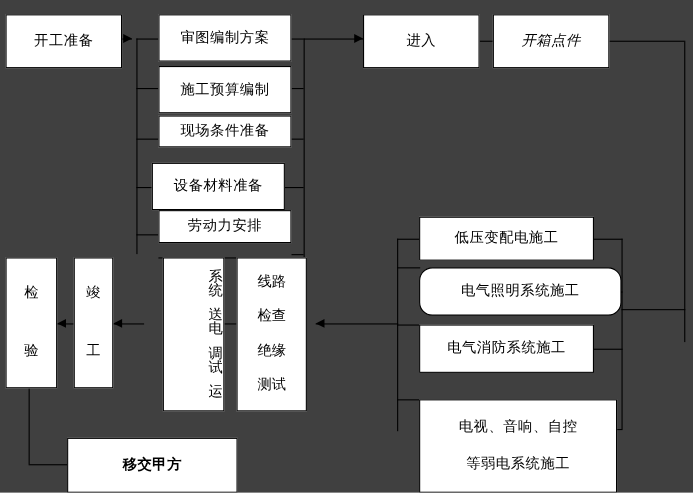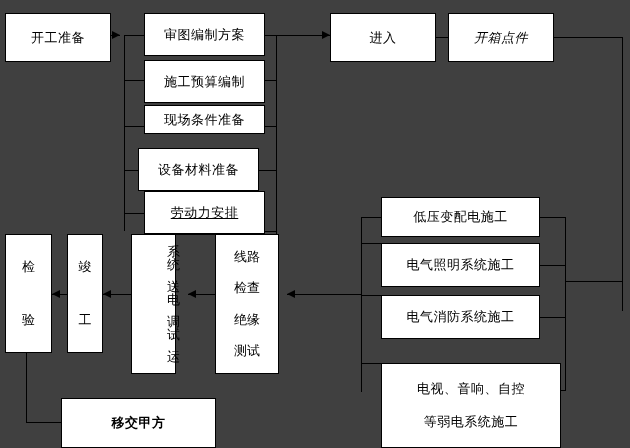--- a/index.html
+++ b/index.html
@@ -76,21 +76,21 @@
   <div class="line hline" style="left:124px;top:35px;width:20px;"></div>
   <div class="line hline" style="left:124px;top:80px;width:20px;"></div>
   <div class="line hline" style="left:124px;top:126px;width:20px;"></div>
   <div class="line hline" style="left:124px;top:170px;width:14px;"></div>
   <div class="line hline" style="left:124px;top:213px;width:20px;"></div>
 
   <div class="box" style="left:144px;top:13px;width:121px;height:43px;">审图编制方案</div>
   <div class="box" style="left:144px;top:60px;width:121px;height:43px;">施工预算编制</div>
   <div class="box" style="left:144px;top:105px;width:121px;height:29px;">现场条件准备</div>
   <div class="box" style="left:138px;top:148px;width:121px;height:43px;">设备材料准备</div>
-  <div class="box" style="left:144px;top:191px;width:121px;height:43px;text-decoration:underline;">劳动力安排</div>
+  <div class="box" style="left:144px;top:191px;width:121px;height:30px;">劳动力安排</div>
 
   <div class="line hline" style="left:244px;top:35px;width:32px;"></div>
   <div class="line hline" style="left:265px;top:80px;width:11px;"></div>
   <div class="line hline" style="left:244px;top:126px;width:32px;"></div>
   <div class="line hline" style="left:238px;top:170px;width:38px;"></div>
   <div class="line hline" style="left:265px;top:231px;width:11px;"></div>
   <div class="line hline" style="left:144px;top:234px;width:132px;"></div>
 
   <div class="line vline" style="left:276px;top:35px;height:199px;"></div>
 
@@ -102,21 +102,21 @@
   <div class="line hline" style="left:436px;top:37px;width:36px;"></div>
   <div class="arrow-r" style="left:464px;top:32.5px;"></div>
 
   <div class="box" style="left:448px;top:13px;width:106px;height:49px;font-style:italic;">开箱点件</div>
 
   <div class="line hline" style="left:552px;top:37px;width:70px;"></div>
   <div class="line vline" style="left:622px;top:37px;height:274px;"></div>
   <div class="line hline" style="left:565px;top:281px;width:58px;"></div>
 
   <div class="box" style="left:381px;top:197px;width:159px;height:40px;">低压变配电施工</div>
-  <div class="box" style="left:381px;top:243px;width:159px;height:44px;">电气照明系统施工</div>
+  <div class="box" style="left:381px;top:243px;width:184px;height:44px;border-radius:12px;">电气照明系统施工</div>
   <div class="box" style="left:381px;top:295px;width:159px;height:44px;">电气消防系统施工</div>
   <div class="box two-line" style="left:381px;top:363px;width:180px;height:85px;">
     <span>电视、音响、自控</span>
     <span>等弱电系统施工</span>
   </div>
 
   <div class="line hline" style="left:540px;top:217px;width:26px;"></div>
   <div class="line hline" style="left:540px;top:265px;width:26px;"></div>
   <div class="line hline" style="left:540px;top:317px;width:26px;"></div>
   <div class="line hline" style="left:540px;top:390px;width:26px;"></div>
@@ -134,21 +134,21 @@
   <div class="box vert" style="left:215px;top:234px;width:64px;height:140px;">
     <span>线路</span>
     <span>检查</span>
     <span>绝缘</span>
     <span>测试</span>
   </div>
 
   <div class="line hline" style="left:188px;top:294px;width:28px;"></div>
   <div class="arrow-l" style="left:188px;top:289.5px;"></div>
 
-  <div class="box vert" style="left:131px;top:234px;width:45px;height:140px;padding-left:40px;">
+  <div class="box vert" style="left:148px;top:234px;width:56px;height:140px;padding-left:40px;">
     <span>系统</span>
     <span>送电</span>
     <span>调试</span>
     <span>运</span>
   </div>
 
   <div class="line hline" style="left:103px;top:294px;width:28px;"></div>
   <div class="arrow-l" style="left:103px;top:289.5px;"></div>
 
   <div class="box vert" style="left:67px;top:234px;width:36px;height:119px;">

